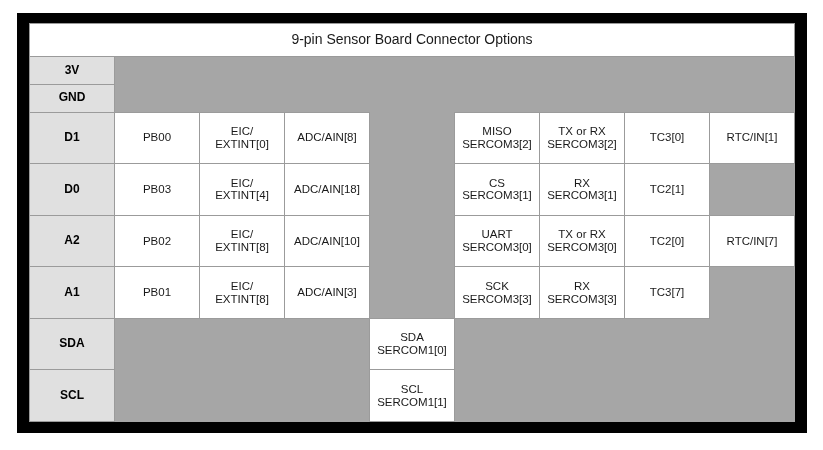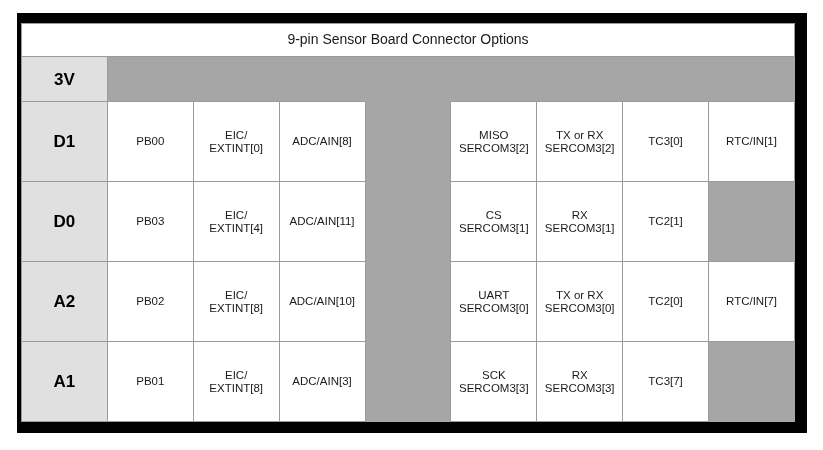--- a/index.html
+++ b/index.html
@@ -25,21 +25,21 @@
 
   
   .frame {
     position: absolute;
     left: 17px;
     top: 13px;
     width: 790px;
     height: 420px;
     background: #000000;
     box-sizing: border-box;
-    padding: 10px 12px 11px 4px;
+    padding: 10px 12px 11px 12px;
   }
 
   .table-wrap {
     width: 100%;
     height: 100%;
     background: #a6a6a6;
     box-sizing: border-box;
   }
 
   table.pin-table {
@@ -77,21 +77,21 @@
     font-size: 11.5px;
     font-weight: bold;
     height: 21px;
     border: 1px solid #8a8a8a !important;
   }
 
   
   td.pin-cell {
     background: #e0e0e0;
     color: #000000;
-    font-size: 17px;
+    font-size: 12px;
     font-weight: bold;
     border: 1px solid #9b9b9b !important;
   }
 
   
   td.data-cell {
     background: #ffffff;
     color: #1a1a1a;
     font-size: 11.5px;
     font-weight: normal;
@@ -127,20 +127,31 @@
               <td class="pin-cell">3V</td>
               <td class="empty-cell"></td>
               <td class="empty-cell"></td>
               <td class="empty-cell"></td>
               <td class="empty-cell"></td>
               <td class="empty-cell"></td>
               <td class="empty-cell"></td>
               <td class="empty-cell"></td>
               <td class="empty-cell"></td>
             </tr>
+            <tr class="short-row">
+              <td class="pin-cell">GND</td>
+              <td class="empty-cell"></td>
+              <td class="empty-cell"></td>
+              <td class="empty-cell"></td>
+              <td class="empty-cell"></td>
+              <td class="empty-cell"></td>
+              <td class="empty-cell"></td>
+              <td class="empty-cell"></td>
+              <td class="empty-cell"></td>
+            </tr>
             <tr class="tall-row">
               <td class="pin-cell">D1</td>
               <td class="data-cell">
                 <span class="cell-line">PB00</span>
               </td>
               <td class="data-cell">
                 <span class="cell-line">EIC/</span>
                 <span class="cell-line">EXTINT[0]</span>
               </td>
               <td class="data-cell">
@@ -165,21 +176,21 @@
             <tr class="tall-row">
               <td class="pin-cell">D0</td>
               <td class="data-cell">
                 <span class="cell-line">PB03</span>
               </td>
               <td class="data-cell">
                 <span class="cell-line">EIC/</span>
                 <span class="cell-line">EXTINT[4]</span>
               </td>
               <td class="data-cell">
-                <span class="cell-line">ADC/AIN[11]</span>
+                <span class="cell-line">ADC/AIN[18]</span>
               </td>
               <td class="empty-cell"></td>
               <td class="data-cell">
                 <span class="cell-line">CS</span>
                 <span class="cell-line">SERCOM3[1]</span>
               </td>
               <td class="data-cell">
                 <span class="cell-line">RX</span>
                 <span class="cell-line">SERCOM3[1]</span>
               </td>
@@ -233,19 +244,47 @@
                 <span class="cell-line">SCK</span>
                 <span class="cell-line">SERCOM3[3]</span>
               </td>
               <td class="data-cell">
                 <span class="cell-line">RX</span>
                 <span class="cell-line">SERCOM3[3]</span>
               </td>
               <td class="data-cell">
                 <span class="cell-line">TC3[7]</span>
               </td>
+              <td class="empty-cell"></td>
+            </tr>
+            <tr class="tall-row">
+              <td class="pin-cell">SDA</td>
+              <td class="empty-cell"></td>
+              <td class="empty-cell"></td>
+              <td class="empty-cell"></td>
+              <td class="data-cell">
+                <span class="cell-line">SDA</span>
+                <span class="cell-line">SERCOM1[0]</span>
+              </td>
+              <td class="empty-cell"></td>
+              <td class="empty-cell"></td>
+              <td class="empty-cell"></td>
+              <td class="empty-cell"></td>
+            </tr>
+            <tr class="tall-row">
+              <td class="pin-cell">SCL</td>
+              <td class="empty-cell"></td>
+              <td class="empty-cell"></td>
+              <td class="empty-cell"></td>
+              <td class="data-cell">
+                <span class="cell-line">SCL</span>
+                <span class="cell-line">SERCOM1[1]</span>
+              </td>
+              <td class="empty-cell"></td>
+              <td class="empty-cell"></td>
+              <td class="empty-cell"></td>
               <td class="empty-cell"></td>
             </tr>
           </tbody>
       </table>
     </div>
   </div>
 </div>
 
 </body></html>

